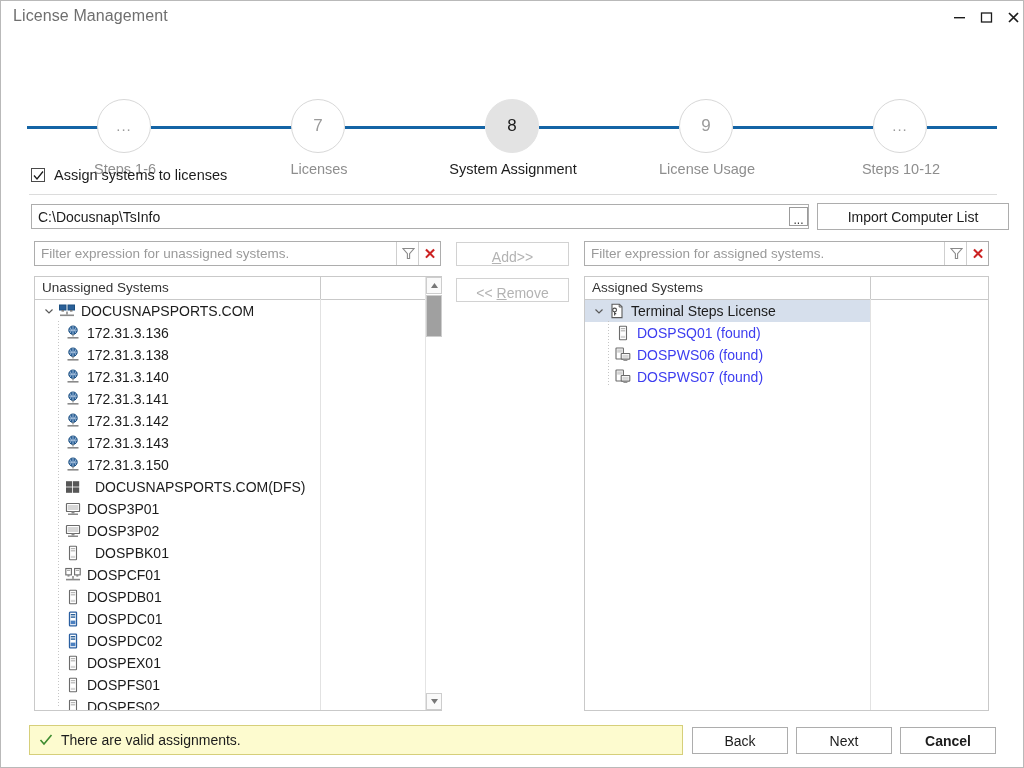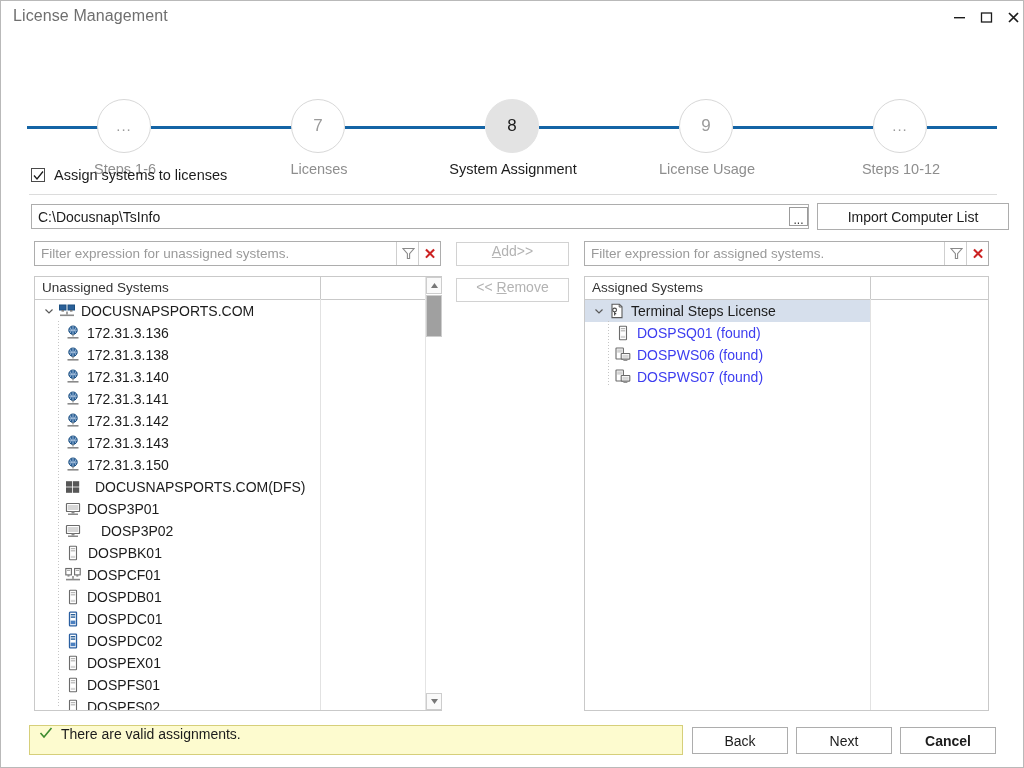--- a/index.html
+++ b/index.html
@@ -116,21 +116,21 @@
   }
   #filter-left  .funnel { left: 361px; }
   #filter-left  .clearx { left: 383px; }
   #filter-right .funnel { left: 359px; }
   #filter-right .clearx { left: 381px; }
 
   
   .midbtn {
     position: absolute; left: 455px; width: 113px; height: 24px;
     box-sizing: border-box; border: 1px solid #d2d2d2; background: #fff;
-    display: flex; align-items: flex-start; justify-content: center;
+    display: flex; align-items: flex-end; justify-content: center;
     font-size: 14px; color: #b3b3b3;
   }
   #btn-add { top: 241px; }
   #btn-remove { top: 277px; }
   .midbtn u { text-decoration: underline; }
 
   
   .panel {
     position: absolute; top: 275px; height: 435px;
     box-sizing: border-box; border: 1px solid #c9c9c9; background: #fff;
@@ -189,21 +189,21 @@
   #vs-down { bottom: 0; }
   #vs-thumb {
     position: absolute; left: 0; top: 18px; width: 16px; height: 42px;
     box-sizing: border-box; background: #a0a0a0; border: 1px solid #cdcdcd;
   }
 
   
   #statusbar {
     position: absolute; left: 28px; top: 724px; width: 654px; height: 30px;
     box-sizing: border-box; border: 1px solid #d6cf7a; background: #fdfbcf;
-    display: flex; align-items: flex-start;
+    display: flex; align-items: center;
   }
   #status-check { margin: 0 8px 0 9px; display: flex; align-items: center; }
   #status-text { font-size: 14px; color: #1c1c1c; }
   .navbtn {
     position: absolute; top: 726px; width: 96px; height: 27px;
     box-sizing: border-box; border: 1px solid #adadad; background: #fff;
     display: flex; align-items: center; justify-content: center;
     font-size: 14px; color: #1c1c1c;
   }
   #btn-back { left: 691px; }
@@ -458,33 +458,33 @@
         <div class="trow">
           <span class="tw-indent" style="width: 28px;"></span>
           <span class="ticon">
             <svg width="16" height="16" viewBox="0 0 16 16">
               <rect x="1.5" y="2.5" width="13" height="8" rx="0.6" fill="#fff" stroke="#6b6b6b" stroke-width="1.2"></rect>
               <rect x="3" y="4" width="10" height="5" fill="#d7d7d7"></rect>
               <rect x="6.5" y="10.5" width="3" height="2" fill="#8a8a8a"></rect>
               <rect x="3" y="12.5" width="10" height="1.5" fill="#8a8a8a"></rect>
             </svg>
           </span>
-          <span class="tlabel" style="margin-left: 18px;">DOSP3P02</span>
+          <span class="tlabel" style="margin-left: 4px;">DOSP3P02</span>
         </div>
         <div class="trow">
           <span class="tw-indent" style="width: 28px;"></span>
           <span class="ticon">
             <svg width="16" height="16" viewBox="0 0 16 16">
               <rect x="4.5" y="1.2" width="7" height="13.6" rx="0.6" fill="#fff" stroke="#6b6b6b" stroke-width="1.1"></rect>
               <rect x="5.8" y="3" width="4.4" height="1.2" fill="#b5b5b5"></rect>
               <rect x="5.8" y="5.2" width="4.4" height="1.2" fill="#b5b5b5"></rect>
               <rect x="5.8" y="10.8" width="4.4" height="2.2" fill="#d6d6d6"></rect>
             </svg>
           </span>
-          <span class="tlabel" style="margin-left: 5px;">DOSPBK01</span>
+          <span class="tlabel" style="margin-left: 12px;">DOSPBK01</span>
         </div>
         <div class="trow">
           <span class="tw-indent" style="width: 28px;"></span>
           <span class="ticon">
             <svg width="16" height="16" viewBox="0 0 16 16">
               <rect x="0.8" y="1.5" width="5.6" height="6.4" fill="#fff" stroke="#6b6b6b" stroke-width="1.1"></rect>
               <rect x="9.6" y="1.5" width="5.6" height="6.4" fill="#fff" stroke="#6b6b6b" stroke-width="1.1"></rect>
               <rect x="2" y="2.8" width="3.2" height="1" fill="#9a9a9a"></rect>
               <rect x="10.8" y="2.8" width="3.2" height="1" fill="#9a9a9a"></rect>
               <rect x="2.5" y="8" width="2" height="1.6" fill="#8a8a8a"></rect>

